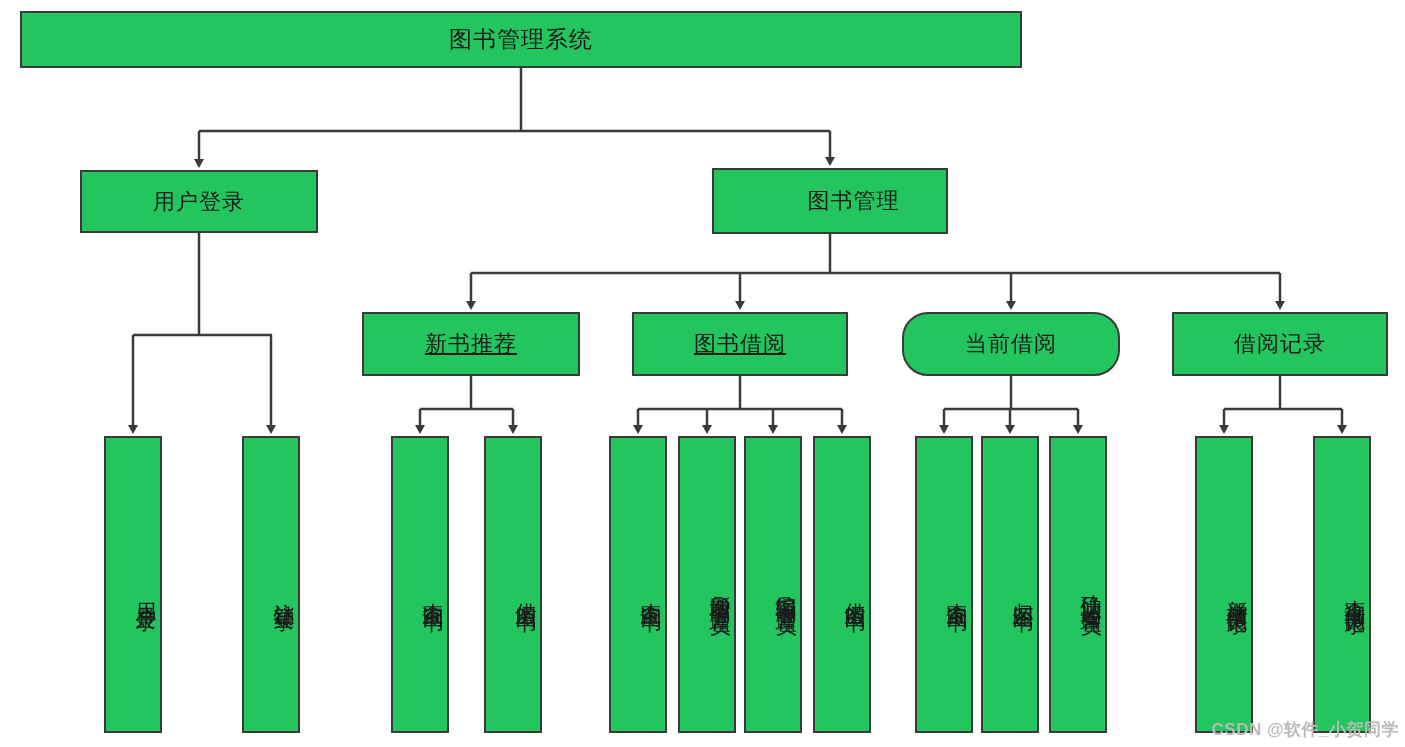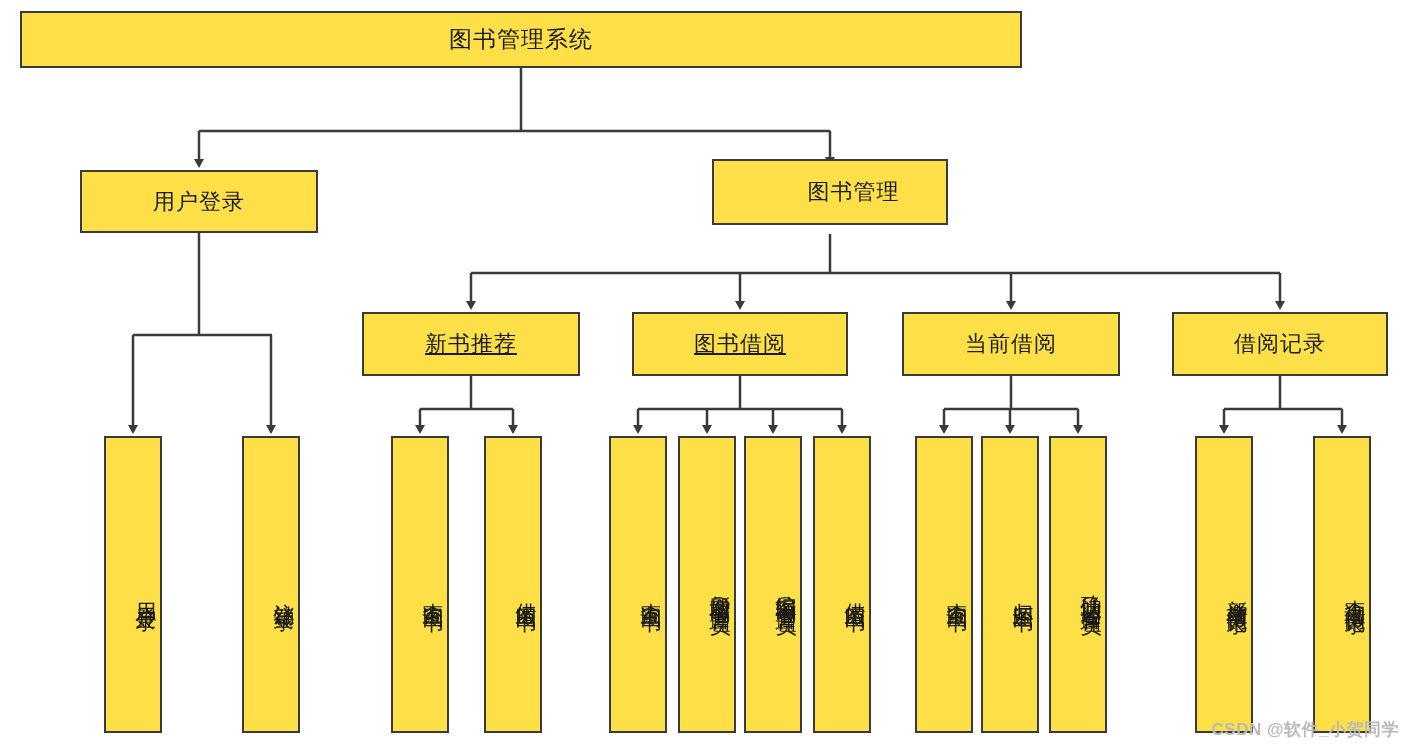--- a/index.html
+++ b/index.html
@@ -1,20 +1,20 @@
 <!DOCTYPE html>
 <html><head>
 <meta charset="utf-8">
 <style>
   html,body{margin:0;padding:0;background:#ffffff;}
   body{width:1405px;height:747px;overflow:hidden;
        font-family:"Liberation Sans","DejaVu Sans",sans-serif;}
   #stage{position:relative;width:1405px;height:747px;background:#fff;}
   svg.lines{position:absolute;left:0;top:0;width:1405px;height:747px;}
-  .node{position:absolute;box-sizing:border-box;background:#fde047;
+  .node{position:absolute;box-sizing:border-box;background:#22c55e;
         border:2.5px solid #3a3a3a;display:flex;align-items:center;
         justify-content:center;color:#1a1a1a;}
   .node.horiz{font-size:22px;letter-spacing:1px;}
   .node.vert{writing-mode:vertical-rl;text-orientation:upright;
              font-size:21px;letter-spacing:3px;
              padding-top:14px;align-items:flex-start;justify-content:center;}
   .node.root{font-size:23px;}
   .watermark{position:absolute;right:6px;bottom:6px;font-size:17px;
              color:#b9b9b9;letter-spacing:0.5px;white-space:nowrap;font-weight:bold;}
 </style>
@@ -69,25 +69,25 @@
       <path d="M1280,376 L1280,409"></path>
       <path d="M1224,409 L1342,409"></path>
       <path d="M1224,409 L1224,426" marker-end="url(#arrow)"></path>
       <path d="M1342,409 L1342,426" marker-end="url(#arrow)"></path>
     </g>
   </svg>
 
   <div class="node horiz root" style="left:20px;top:11px;width:1002px;height:57px;">图书管理系统</div>
 
   <div class="node horiz" style="left:80px;top:170px;width:238px;height:63px;">用户登录</div>
-  <div class="node horiz" style="left:712px;top:159px;width:236px;height:66px;padding-left:47px;">图书管理</div>
+  <div class="node horiz" style="left:712px;top:168px;width:236px;height:66px;padding-left:47px;">图书管理</div>
 
   <div class="node horiz" style="left:362px;top:312px;width:218px;height:64px;text-decoration:underline;">新书推荐</div>
   <div class="node horiz" style="left:632px;top:312px;width:216px;height:64px;text-decoration:underline;">图书借阅</div>
-  <div class="node horiz" style="left:902px;top:312px;width:218px;height:64px;">当前借阅</div>
+  <div class="node horiz" style="left:902px;top:312px;width:218px;height:64px;border-radius:26px;">当前借阅</div>
   <div class="node horiz" style="left:1172px;top:312px;width:216px;height:64px;">借阅记录</div>
 
   <div class="node vert" style="left:104px;top:436px;width:58px;height:297px;">用户登录</div>
   <div class="node vert" style="left:242px;top:436px;width:58px;height:297px;">注销登录</div>
 
   <div class="node vert" style="left:391px;top:436px;width:58px;height:297px;">查询图书</div>
   <div class="node vert" style="left:484px;top:436px;width:58px;height:297px;">借阅图书</div>
 
   <div class="node vert" style="left:609px;top:436px;width:58px;height:297px;">查询图书</div>
   <div class="node vert" style="left:678px;top:436px;width:58px;height:297px;">新增图书（管理员）</div>

